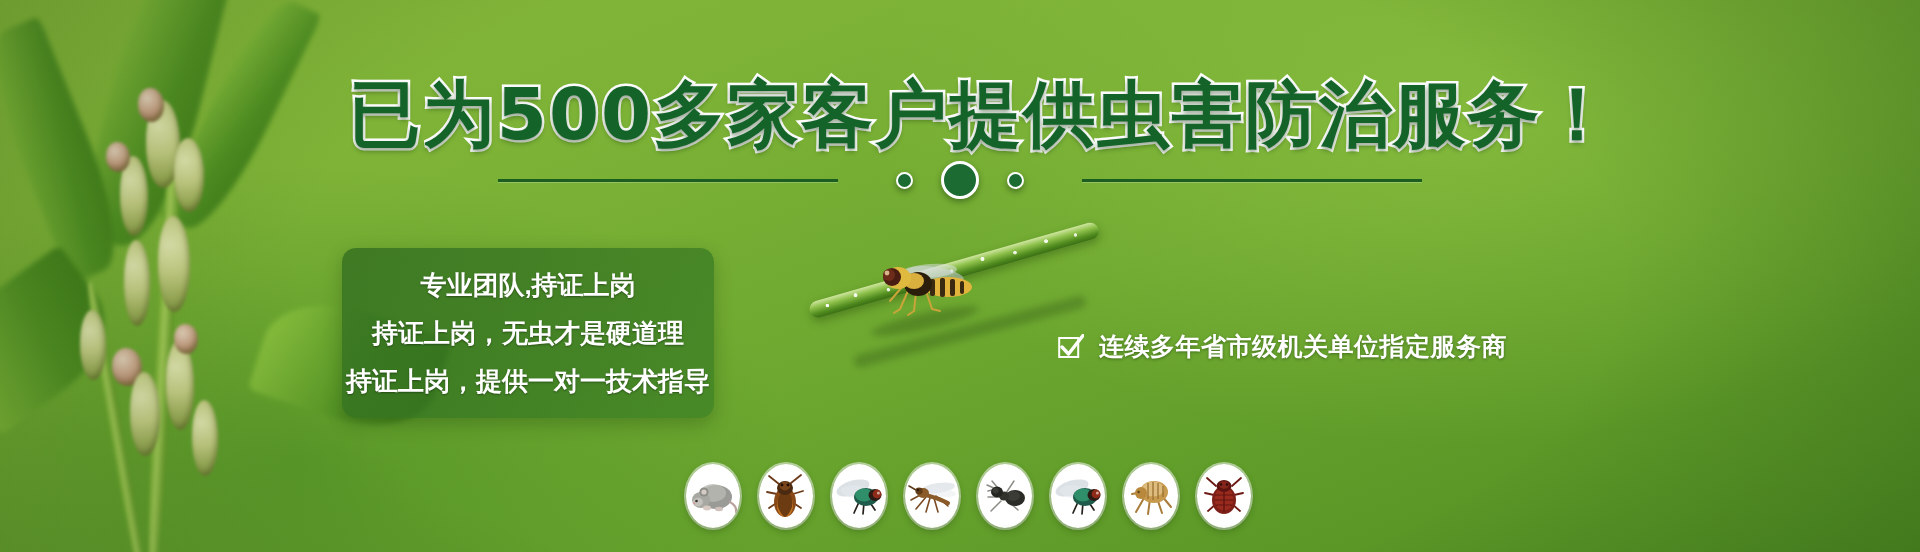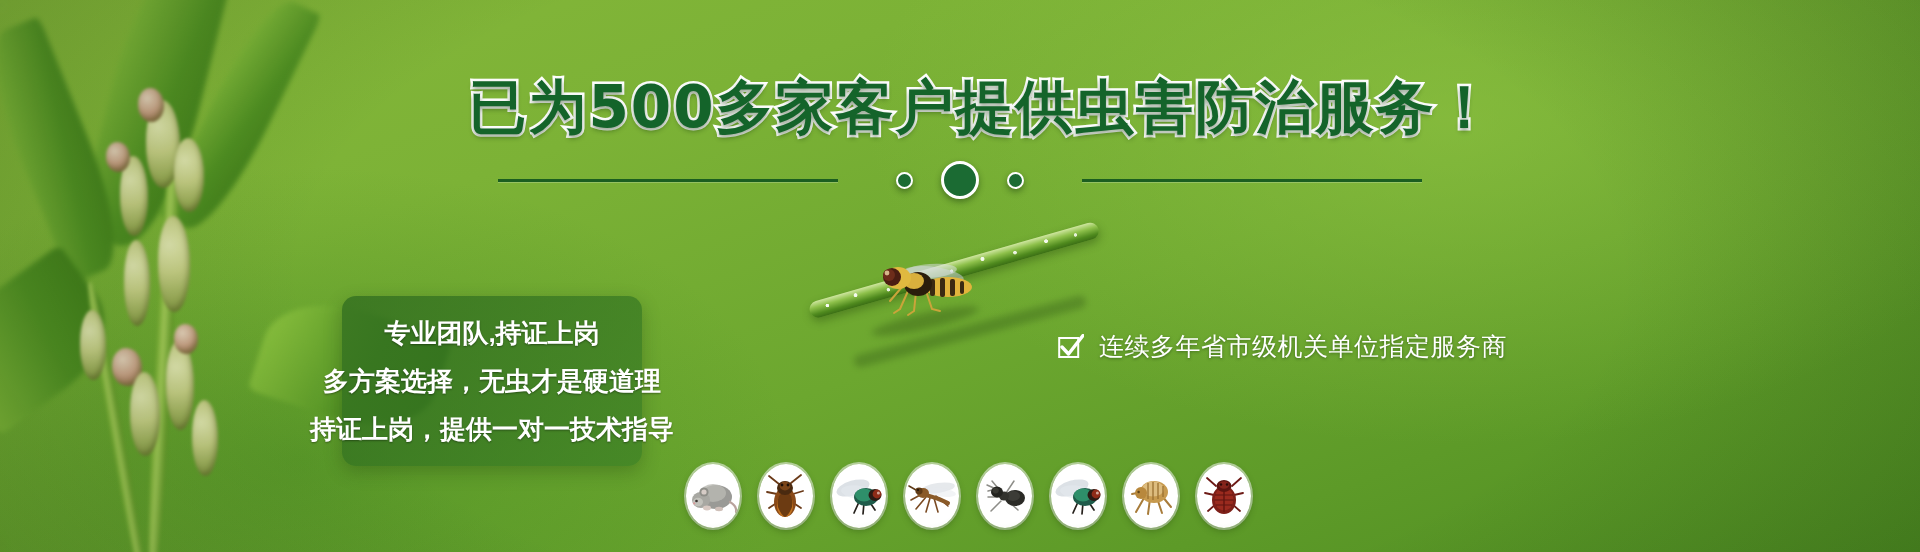--- a/index.html
+++ b/index.html
@@ -65,59 +65,59 @@
     background:rgba(40,75,15,.30);border-radius:8px;filter:blur(3px);
   }
   .fly-shadow{
     position:absolute;left:60px;top:88px;width:110px;height:16px;
     background:rgba(40,75,15,.34);border-radius:50%;filter:blur(3.5px);transform:rotate(-13deg);
   }
 
   
   .headline{
     position:absolute;left:16px;right:0;top:78px;text-align:center;
-    font-size:58px;line-height:1;font-weight:700;letter-spacing:2px;
+    font-size:72px;line-height:1;font-weight:700;letter-spacing:2px;
     color:#14642a;
     -webkit-text-stroke:5px #ffffff;
     paint-order:stroke fill;
     text-shadow:0 3px 5px rgba(20,50,10,.45);
     white-space:nowrap;
     font-family:"DejaVu Sans","Liberation Sans",sans-serif;
     padding-left:28px;
   }
 
   
   .divider{position:absolute;left:0;right:0;top:160px;height:40px;display:flex;align-items:center;justify-content:center;gap:0;}
   .dline{height:3px;background:#1b5e20;box-shadow:0 1px 0 rgba(255,255,255,.22);}
   .dline.l{width:340px;margin-right:44px;}
   .dline.r{width:340px;margin-left:44px;}
   .dot{border-radius:50%;background:#1b6b33;border:3px solid #ffffff;box-shadow:0 3px 6px rgba(20,50,10,.45);}
   .dot.sm{width:13px;height:13px;border-width:2px;margin:0 14px;}
   .dot.lg{width:32px;height:32px;margin:0 14px;}
 
   
   .panel{
-    position:absolute;left:342px;top:248px;width:300px;height:170px;
+    position:absolute;left:342px;top:248px;width:372px;height:170px;
     background:linear-gradient(135deg, rgba(45,105,30,.74) 0%, rgba(58,126,36,.70) 100%);
     border-radius:14px;
     box-shadow:0 6px 18px rgba(25,55,10,.28);
     display:flex;flex-direction:column;justify-content:center;align-items:center;gap:13px;
-    padding:6px 10px;box-sizing:border-box;margin-top:48px;
+    padding:6px 10px;box-sizing:border-box;
   }
   .panel .ln{color:#ffffff;font-weight:700;white-space:nowrap;text-shadow:0 1px 2px rgba(0,0,0,.38);}
   .panel .ln1{font-size:26px;}
   .panel .ln2{font-size:26px;}
   .panel .ln3{font-size:26px;}
 
   
   .checks{position:absolute;left:1058px;top:330px;display:flex;flex-direction:column;gap:26px;}
   .check-row{display:flex;align-items:center;gap:15px;}
   .cbox{width:26px;height:26px;flex:0 0 26px;position:relative;}
   .cbox svg{display:block;}
-  .check-label{color:#ffffff;font-size:25px;white-space:nowrap;letter-spacing:.5px;text-shadow:0 1px 3px rgba(20,50,10,.5);}
+  .check-label{color:#ffffff;font-size:25px;white-space:nowrap;letter-spacing:.5px;text-shadow:0 1px 3px rgba(20,50,10,.5);font-weight:bold;}
 
   
   .pests{position:absolute;left:686px;top:464px;display:flex;gap:19px;align-items:flex-start;}
   .pest{
     width:54px;height:64px;border-radius:50%;
     background:radial-gradient(circle at 42% 34%, #ffffff 0%, #ffffff 72%, #f2f4ee 100%);
     box-shadow:0 3px 7px rgba(25,55,10,.35), 0 0 0 2px rgba(255,255,255,.55);
     display:flex;align-items:center;justify-content:center;overflow:hidden;position:relative;
   }
   .pest svg{display:block;}
@@ -191,21 +191,21 @@
   <div class="divider">
     <div class="dline l"></div>
     <div class="dot sm"></div>
     <div class="dot lg"></div>
     <div class="dot sm"></div>
     <div class="dline r"></div>
   </div>
 
   <div class="panel">
     <div class="ln ln1">专业团队,持证上岗</div>
-    <div class="ln ln2">多方案选择，无虫才是硬道理</div>
+    <div class="ln ln2">持证上岗，无虫才是硬道理</div>
     <div class="ln ln3">持证上岗，提供一对一技术指导</div>
   </div>
 
   <div class="checks">
     <div class="check-row">
       <span class="cbox">
         <svg width="26" height="26" viewBox="0 0 26 26">
           <rect x="1.2" y="4" width="19" height="19" fill="none" stroke="#ffffff" stroke-width="2"></rect>
           <path d="M4 13 L10.5 20 L25 1.6" fill="none" stroke="#ffffff" stroke-width="3.4" stroke-linecap="round" stroke-linejoin="round"></path>
         </svg>

